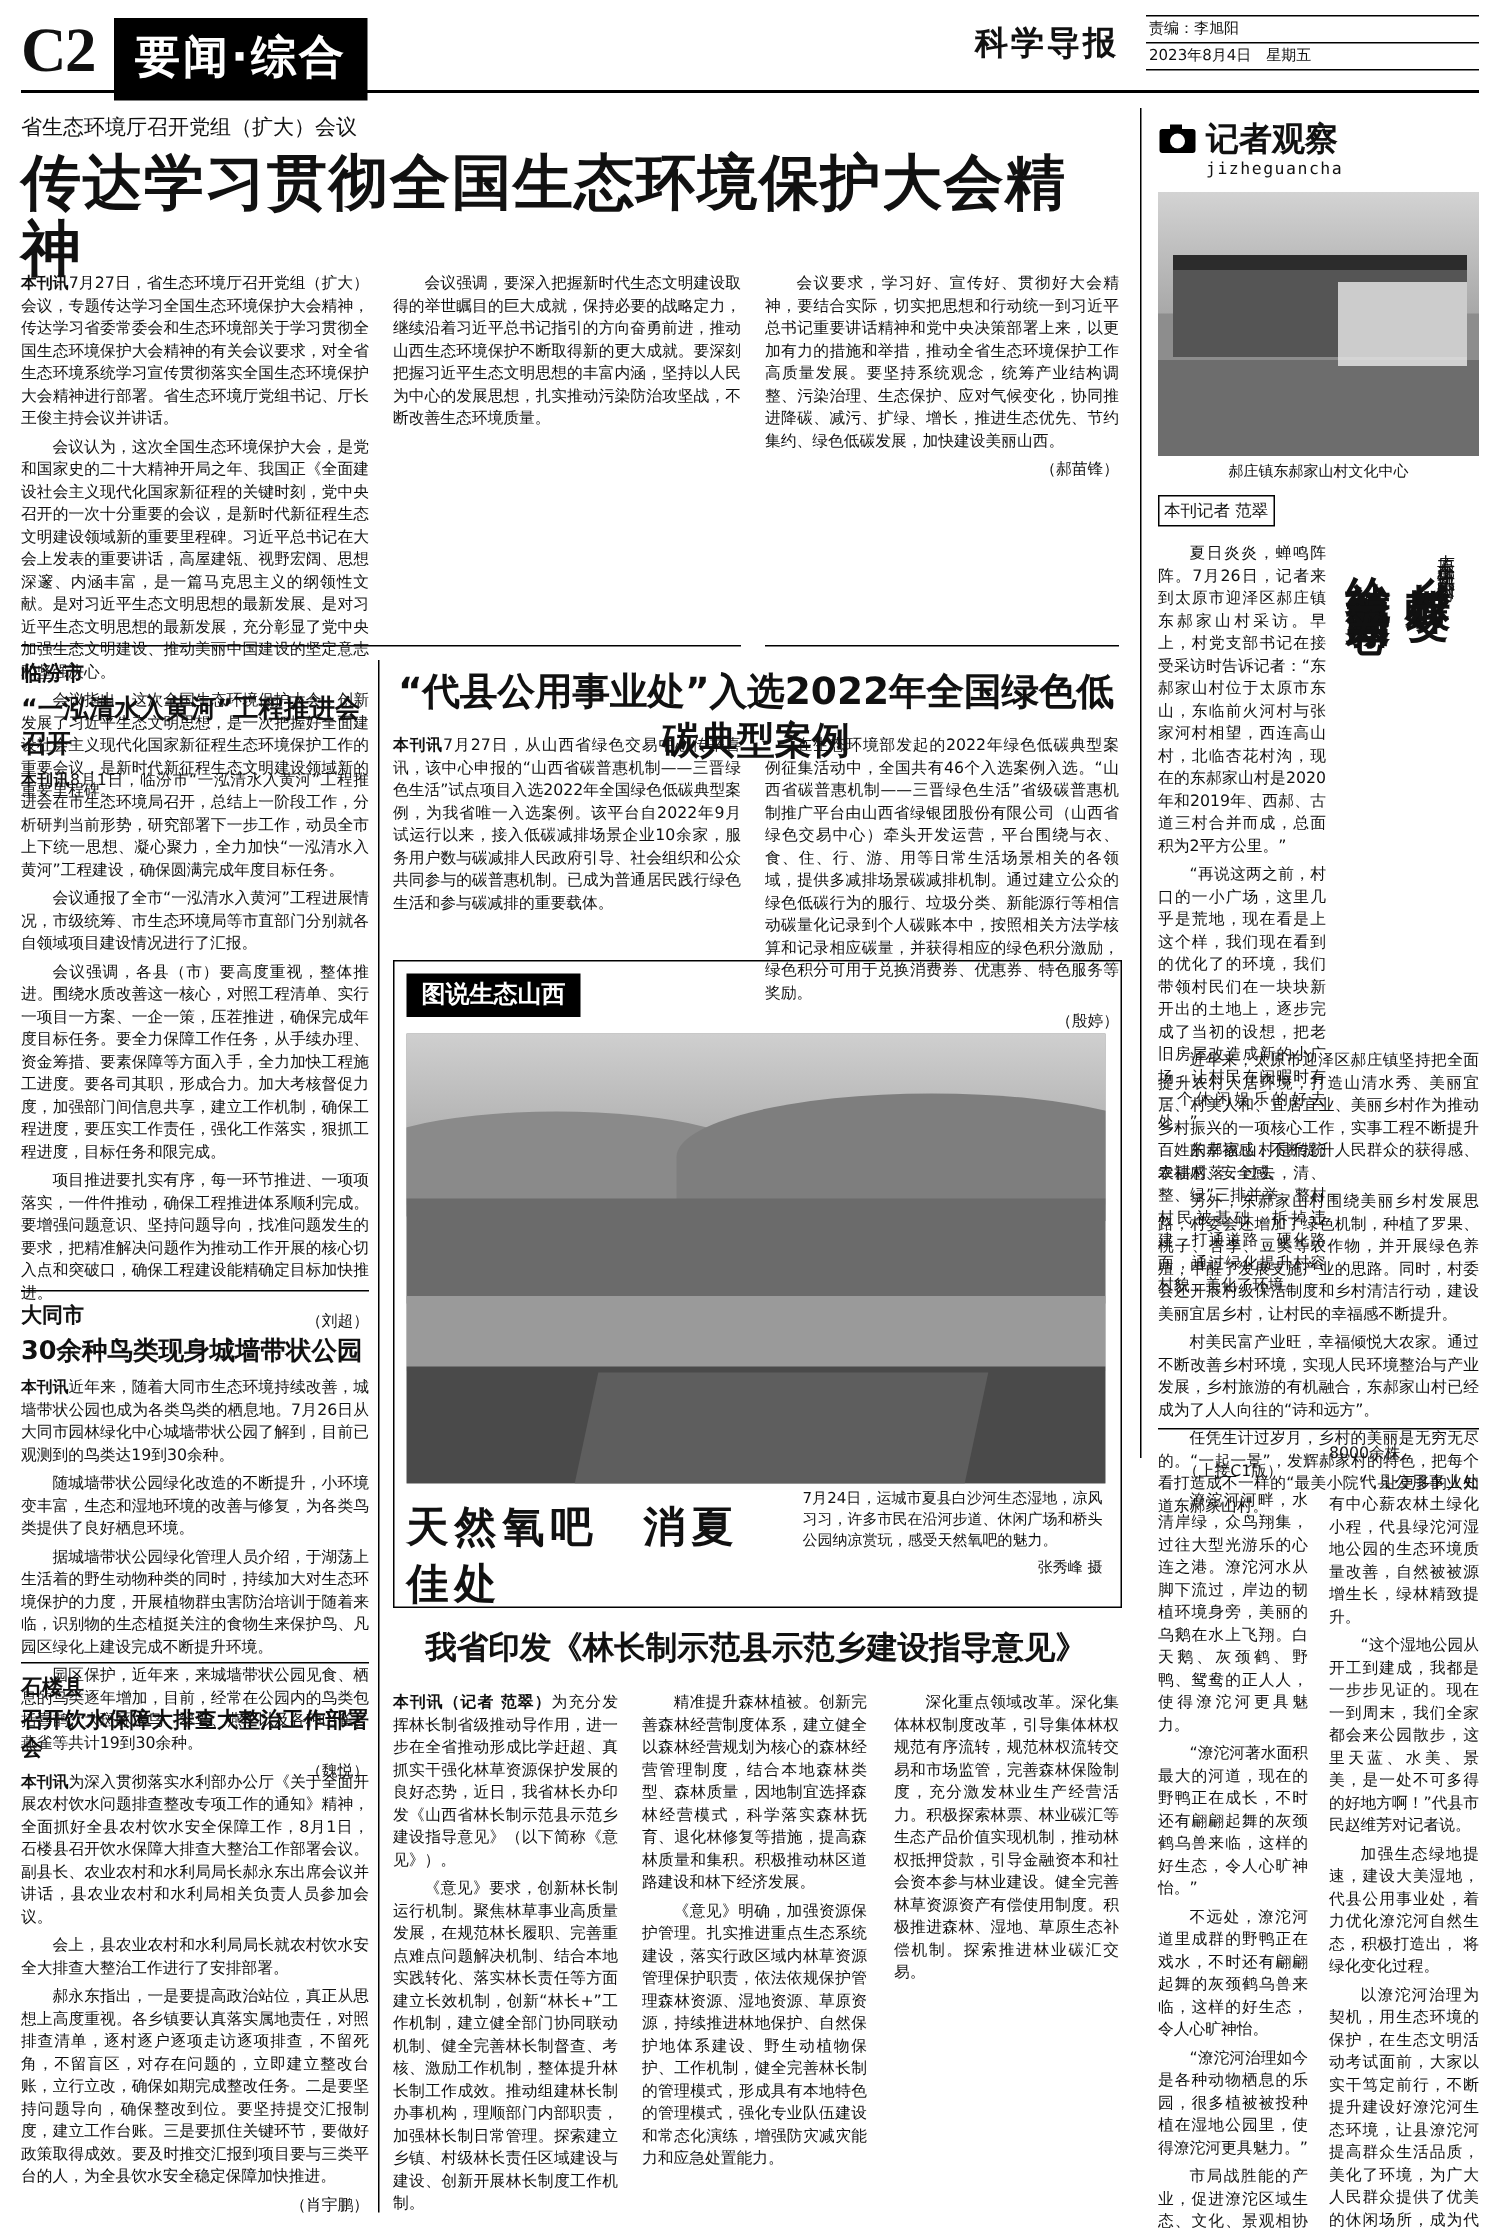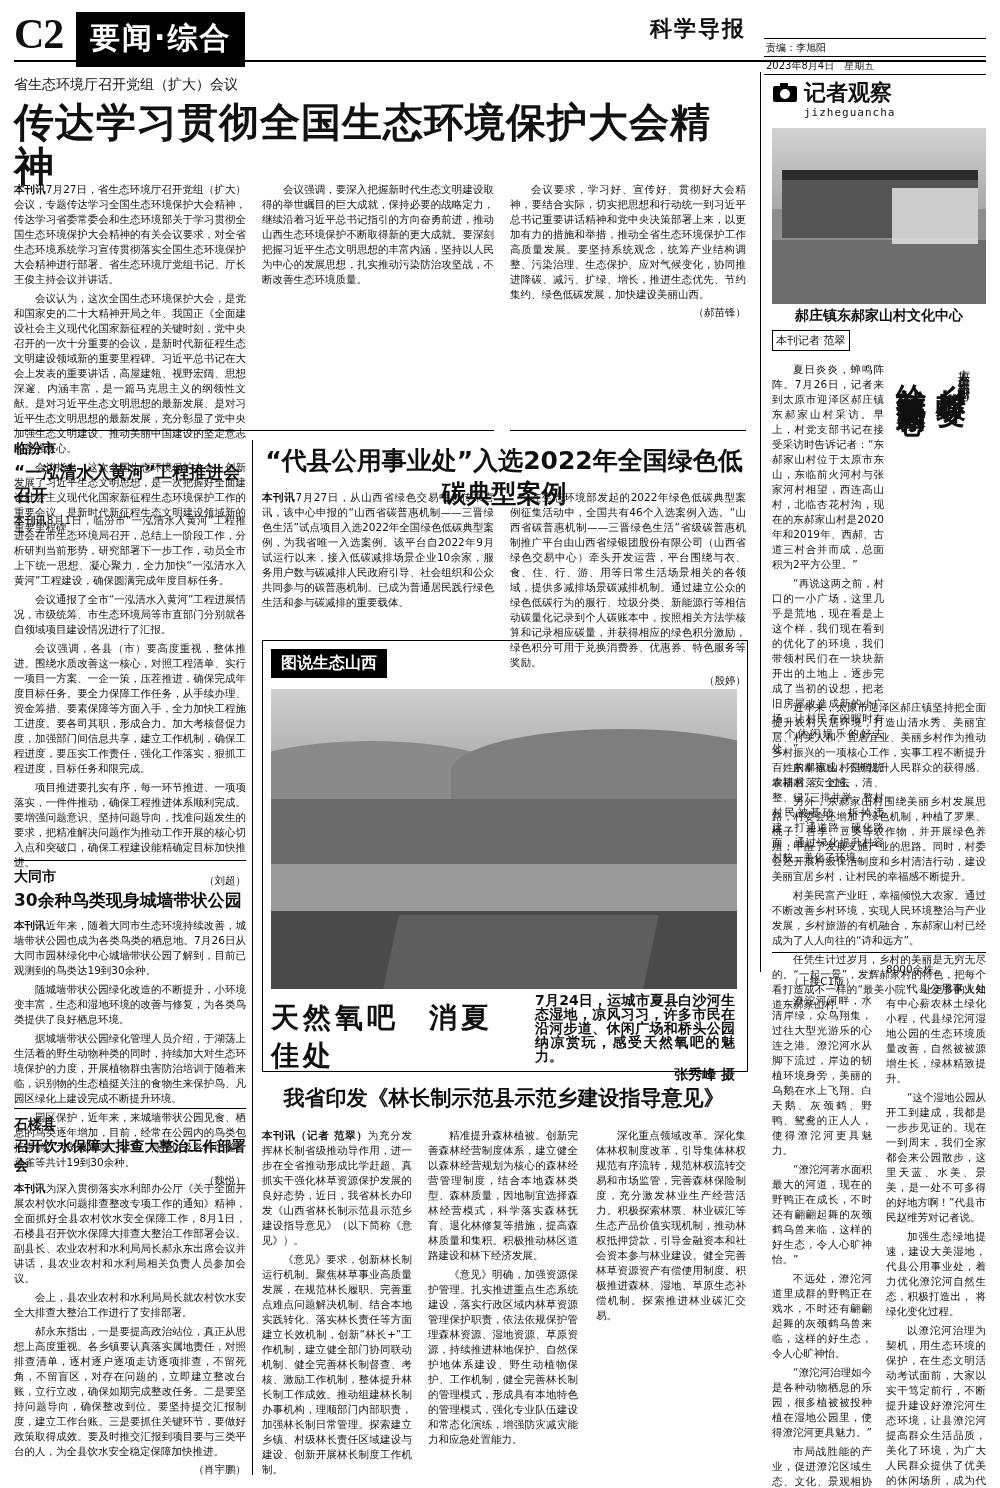--- a/index.html
+++ b/index.html
@@ -6,21 +6,21 @@
   body{width:1000px;height:1488px;font-family:"Liberation Serif",serif;color:#111;-webkit-font-smoothing:antialiased;}
   .page{position:relative;width:1000px;height:1488px;overflow:hidden;background:#fff;}
 
   
   .masthead{position:absolute;left:14px;top:10px;width:972px;height:52px;}
   .pagenum{position:absolute;left:0;top:0;font-family:"Liberation Serif",serif;font-size:42px;font-weight:bold;letter-spacing:-1px;}
   .sect-box{position:absolute;left:62px;top:2px;background:#000;color:#fff;font-family:"DejaVu Sans",sans-serif;font-weight:bold;font-size:30px;padding:6px 14px 8px 14px;letter-spacing:2px;}
   .paper-logo{position:absolute;right:240px;top:4px;font-family:"Liberation Serif",serif;font-size:22px;font-weight:bold;letter-spacing:2px;}
   .meta-rows{position:absolute;right:0;top:0;width:222px;font-family:"DejaVu Sans",sans-serif;font-size:10px;line-height:15px;}
   .meta-rows .r{border-bottom:1px solid #000;padding:1px 2px;display:flex;gap:10px;}
-  .meta-rows .r:first-child{border-top:1px solid #000;margin-top:28px;}
+  .meta-rows .r:first-child{border-top:1px solid #000;}
   .meta-rows .r span{white-space:nowrap;}
   .rule-under{position:absolute;left:0;top:50px;width:972px;border-top:2px solid #000;}
 
   
   .col{position:absolute;}
   .vline{position:absolute;width:0;border-left:1px solid #000;}
   .hline{position:absolute;height:0;border-top:1px solid #000;}
 
   .kicker{font-family:"DejaVu Sans",sans-serif;font-size:14px;}
   h1.main{font-family:"DejaVu Sans",sans-serif;font-weight:bold;font-size:40px;margin:6px 0 10px 0;letter-spacing:1px;line-height:1.1;}
@@ -28,21 +28,21 @@
   h3.small{font-family:"DejaVu Sans",sans-serif;font-weight:bold;font-size:17px;margin:3px 0 6px 0;}
   .city{font-family:"DejaVu Sans",sans-serif;font-size:14px;font-weight:bold;margin:0 0 2px 0;}
   p.body{font-size:10.5px;line-height:15px;text-align:justify;margin:0 0 4px 0;text-indent:2em;font-family:"DejaVu Sans",sans-serif;}
   p.body.lead{text-indent:0;}
   .sign{text-align:right;font-family:"DejaVu Sans",sans-serif;font-size:10.5px;margin-top:2px;}
 
   
   .photo{position:relative;background:#8d8d8d;overflow:hidden;}
   .photo .sky{position:absolute;left:0;top:0;right:0;height:38%;background:linear-gradient(#cfcfcf,#9e9e9e);}
   .photo .hill{position:absolute;border-radius:50% 50% 0 0;background:#767676;}
-  .cap{font-family:"DejaVu Sans",sans-serif;font-size:14px;line-height:14px;text-align:justify;font-weight:bold;}
+  .cap{font-family:"DejaVu Sans",sans-serif;font-size:10px;line-height:14px;text-align:justify;}
 
   
   .vert{writing-mode:vertical-rl;text-orientation:upright;font-family:"DejaVu Sans",sans-serif;font-weight:bold;letter-spacing:4px;}
 
   .jzgc{position:relative;height:42px;}
   .jzgc .cn{font-family:"DejaVu Sans",sans-serif;font-weight:bold;font-size:22px;}
   .jzgc .en{font-family:"DejaVu Sans Mono",monospace;font-size:11px;letter-spacing:1px;}
   .badge{display:inline-block;border:1px solid #000;padding:2px 3px;font-family:"DejaVu Sans",sans-serif;font-size:11px;}
   .blackbar{background:#000;color:#fff;font-family:"DejaVu Sans",sans-serif;font-weight:bold;font-size:16px;padding:4px 10px;display:inline-block;}
   .bigcap{font-family:"DejaVu Sans",sans-serif;font-weight:bold;font-size:28px;letter-spacing:4px;text-align:center;}

